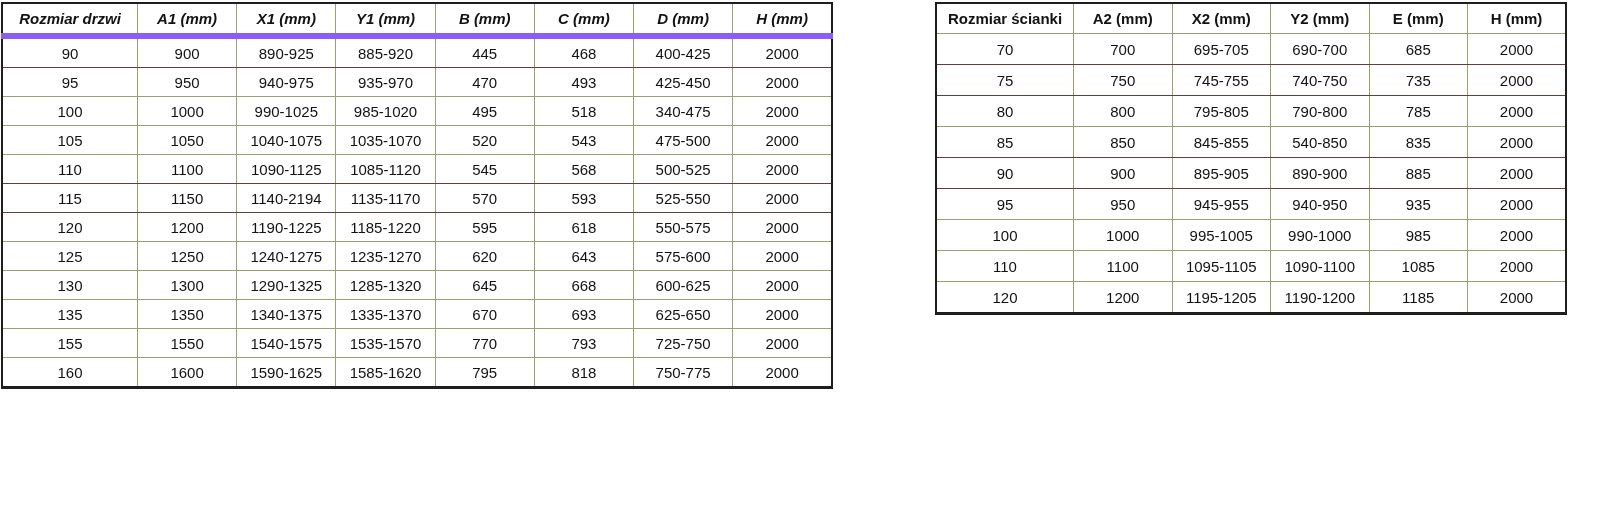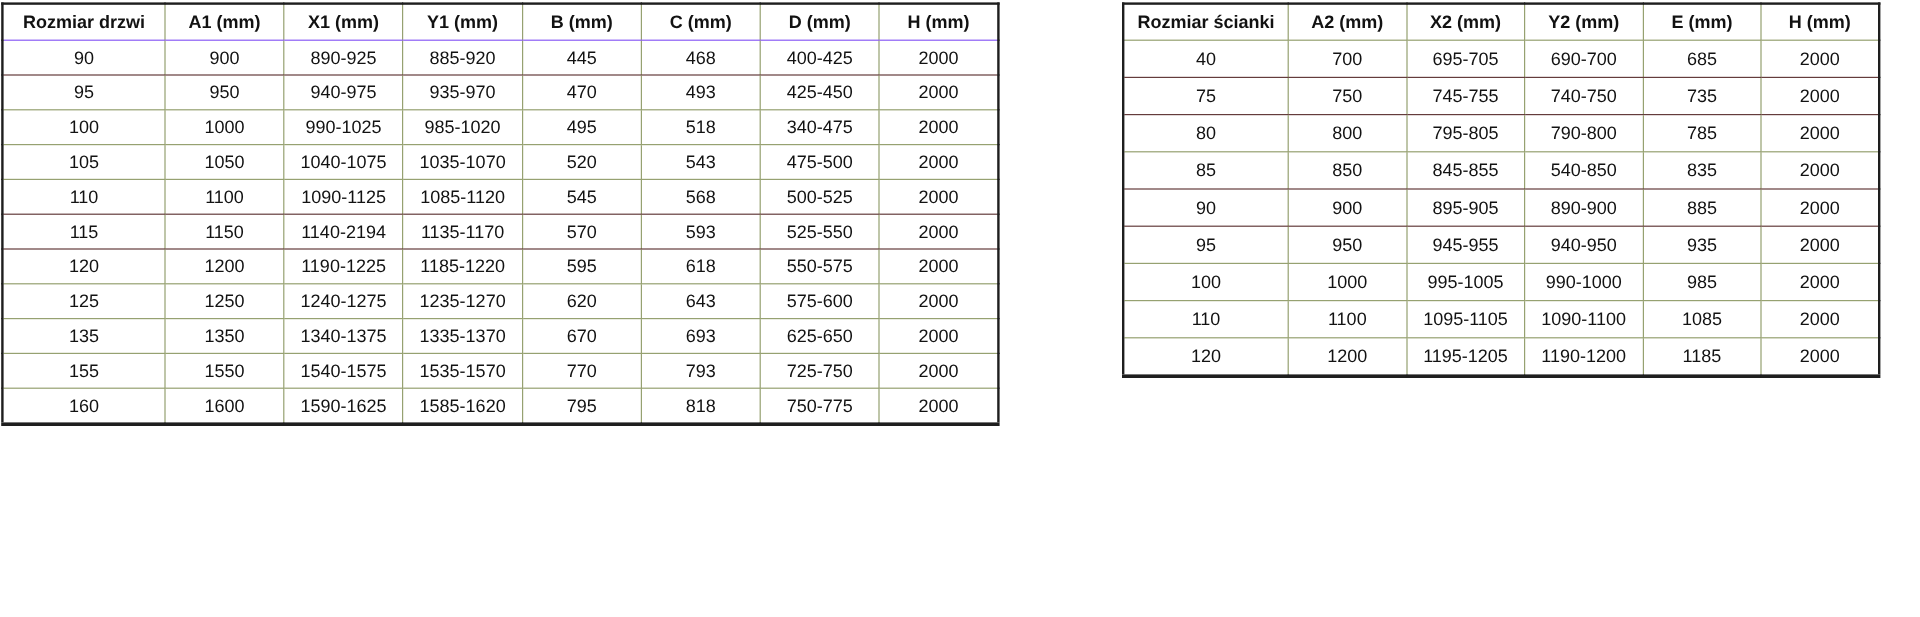--- a/index.html
+++ b/index.html
@@ -40,21 +40,21 @@
     height: 29px;
   }
   #door-table td { font-size: 15px; font-weight: normal; height: 28px; }
   #wall-table td { font-size: 15px; font-weight: normal; height: 30px; }
 
   
   #door-table th:first-child { width: 130px; }
   #wall-table th:first-child { width: 132px; }
 
   
-  #door-table thead th { border-bottom: 1px solid #8b5cf6; }
+  #door-table thead th { border-bottom: 6px solid #8b5cf6; font-style: italic; }
   #door-table tbody tr:nth-child(1) td,
   #door-table tbody tr:nth-child(5) td,
   #door-table tbody tr:nth-child(6) td,
   #door-table tbody tr:nth-child(12) td,
   #door-table tbody tr:nth-child(13) td,
   #door-table tbody tr:nth-child(14) td { border-bottom-color: #643c3c; }
 
   #wall-table thead th { border-bottom: 1px solid #96a171; }
   #wall-table tbody tr:nth-child(1) td,
   #wall-table tbody tr:nth-child(2) td,
@@ -152,20 +152,30 @@
         <td>125</td>
         <td>1250</td>
         <td>1240-1275</td>
         <td>1235-1270</td>
         <td>620</td>
         <td>643</td>
         <td>575-600</td>
         <td>2000</td>
       </tr>
       <tr>
+        <td>130</td>
+        <td>1300</td>
+        <td>1290-1325</td>
+        <td>1285-1320</td>
+        <td>645</td>
+        <td>668</td>
+        <td>600-625</td>
+        <td>2000</td>
+      </tr>
+      <tr>
         <td>135</td>
         <td>1350</td>
         <td>1340-1375</td>
         <td>1335-1370</td>
         <td>670</td>
         <td>693</td>
         <td>625-650</td>
         <td>2000</td>
       </tr>
       <tr>
@@ -197,21 +207,21 @@
         <th>Rozmiar ścianki</th>
         <th>A2 (mm)</th>
         <th>X2 (mm)</th>
         <th>Y2 (mm)</th>
         <th>E (mm)</th>
         <th>H (mm)</th>
       </tr>
     </thead>
     <tbody>
       <tr>
-        <td>40</td>
+        <td>70</td>
         <td>700</td>
         <td>695-705</td>
         <td>690-700</td>
         <td>685</td>
         <td>2000</td>
       </tr>
       <tr>
         <td>75</td>
         <td>750</td>
         <td>745-755</td>

